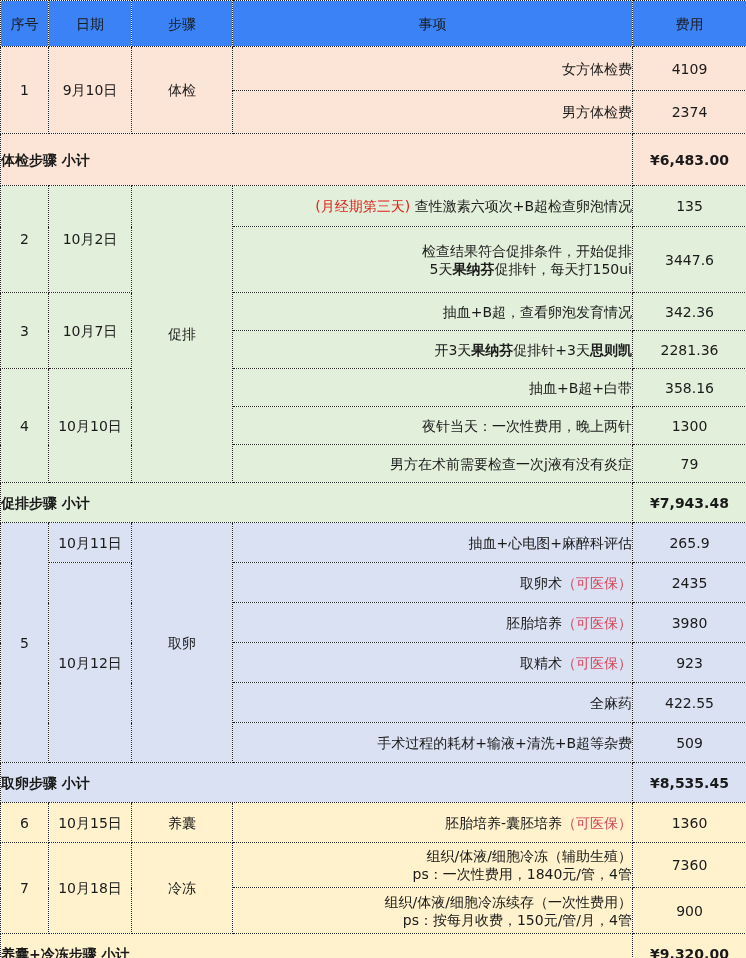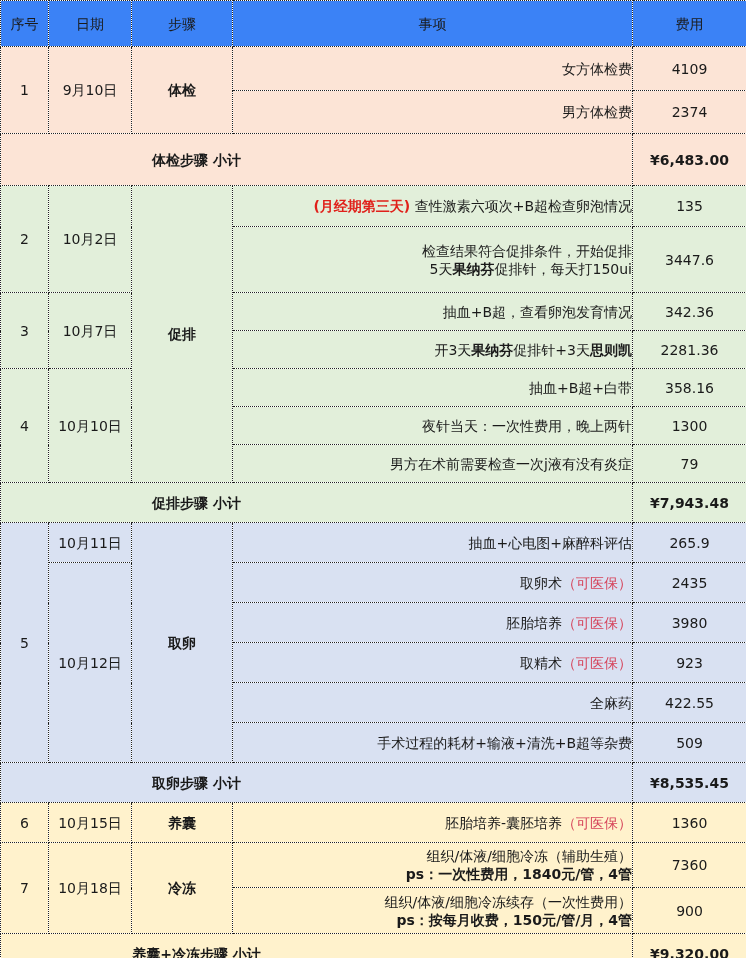--- a/index.html
+++ b/index.html
@@ -1,29 +1,29 @@
 <!DOCTYPE html>
 <html><head>
 <meta charset="utf-8">
 <style>
   html, body { margin: 0; padding: 0; background: #ffffff; }
   body { width: 746px; height: 958px; overflow: hidden; font-family: "DejaVu Sans", "Liberation Sans", sans-serif; color: #1a1a1a; }
   table.sheet { border-collapse: collapse; table-layout: fixed; width: 746px; }
   table.sheet td, table.sheet th { border: 1px dotted #222; padding: 0; font-size: 14px; line-height: 18px; vertical-align: middle; overflow: hidden; }
   .c { text-align: center; }
   .l { text-align: right; padding-left: 3px !important; }
-  .b { font-weight: bold; }
+  .b { font-weight: normal; }
   .hdr { background: #3b82f6; font-weight: normal; height: 45px; }
   .g1 { background: #fce4d6; }
   .g2 { background: #e2efda; }
   .g3 { background: #d9e1f2; }
   .g4 { background: #fff2cc; }
-  .red { color: #e0201a; font-weight: bold; }
+  .red { color: #e0201a; font-weight: normal; }
   .pink { color: #d6435a; font-weight: normal; }
-  .sub-label { font-weight: bold; text-align: center; padding-right: 12px !important; }
+  .sub-label { font-weight: bold; text-align: left; padding-right: 12px !important; }
   .sub-val { font-weight: bold; font-size: 15px; }
   .two { line-height: 19px; }
 </style>
 </head>
 <body>
 
 <table class="sheet">
   <colgroup>
     <col style="width:48px">
     <col style="width:83px">

